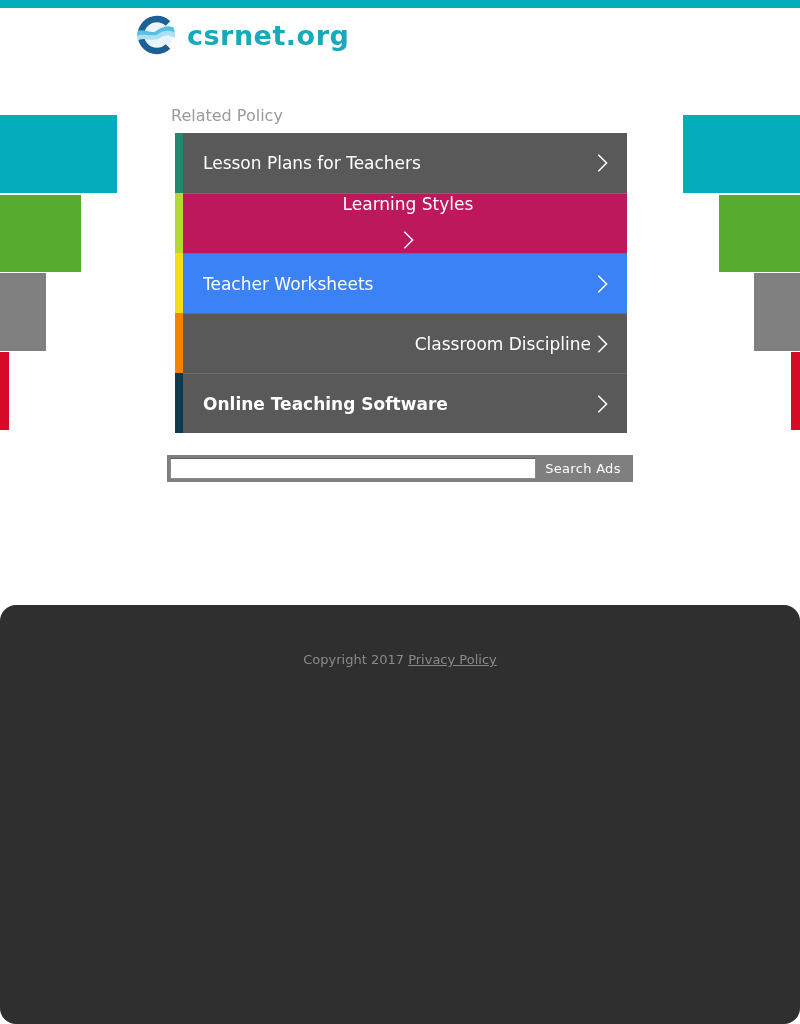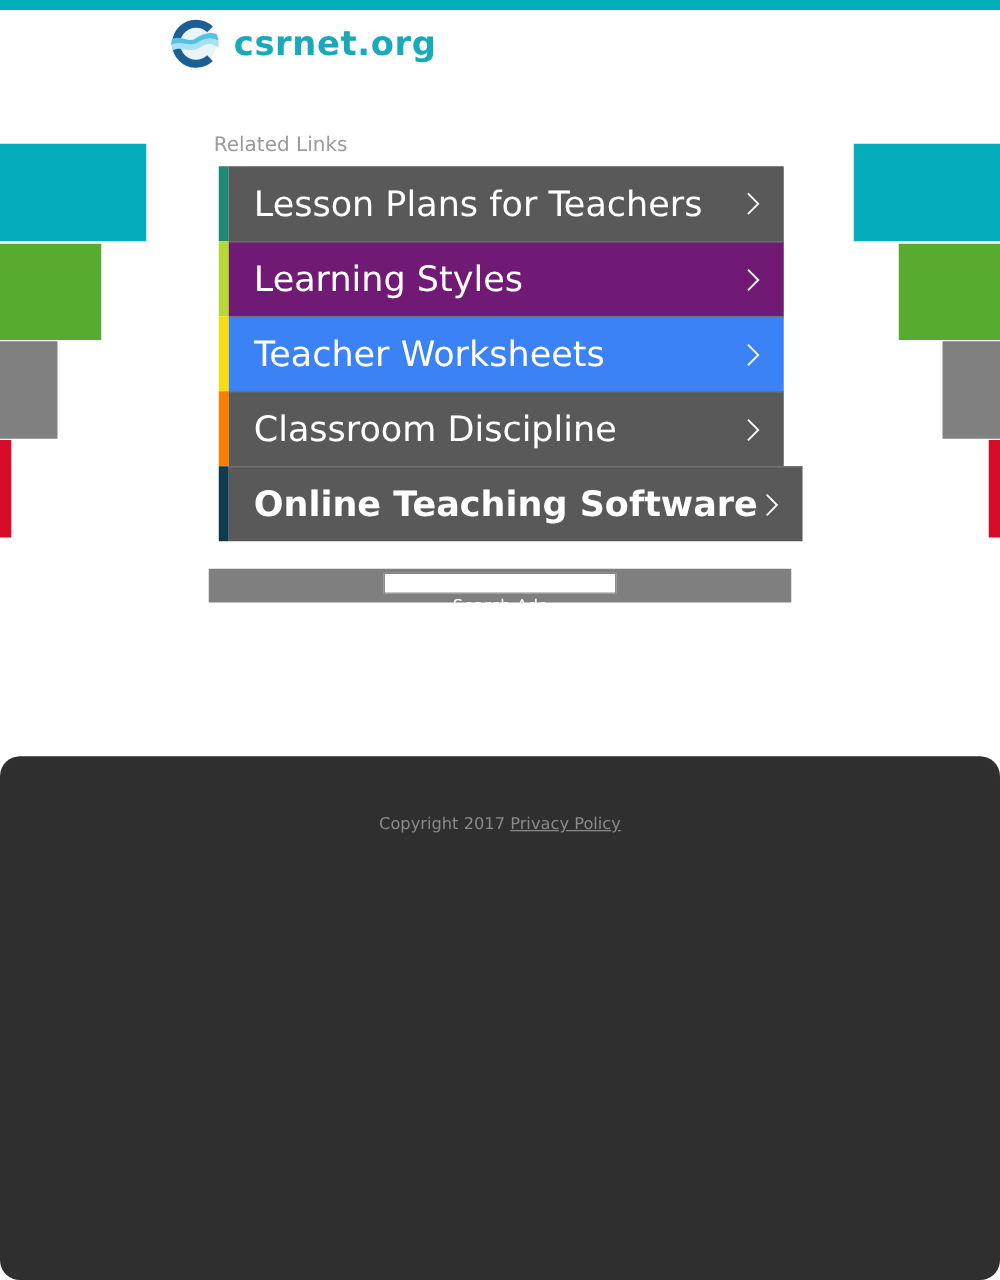--- a/index.html
+++ b/index.html
@@ -41,31 +41,30 @@
   }
   .row-accent { width: 8px; flex: none; }
   .row-body {
     flex: 1;
     display: flex; align-items: center;
     padding-left: 20px; padding-right: 14px;
   }
   .link-row + .link-row .row-body { border-top: 1px solid #6e6e6e; }
   .row-label {
     flex: 1;
-    color: #ffffff; font-size: 28px;
+    color: #ffffff; font-size: 17px;
     white-space: nowrap; overflow: hidden;
   }
   .chevron { width: 22px; height: 26px; flex: none; }
   .search-bar {
     margin-top: 22px;
     width: 466px; height: 27px;
     background: #7f7f7f;
     display: flex; align-items: center;
     padding: 3px;
-    flex-direction: column;
   }
   .search-input {
     flex: 1; height: 21px;
     border: 1px solid #8a8a8a;
     border-top-color: #5f5f5f;
     background: #ffffff;
     font-size: 13px; padding: 0 4px;
     outline: none;
   }
   .search-button {
@@ -116,53 +115,53 @@
     <div class="decor-block" style="left: 0px; top: 195px; width: 81px; height: 77px; background: rgb(88, 171, 46);"></div>
     <div class="decor-block" style="left: 0px; top: 273px; width: 46px; height: 78px; background: rgb(128, 128, 128);"></div>
     <div class="decor-block" style="left: 0px; top: 352px; width: 9px; height: 78px; background: rgb(214, 11, 40);"></div>
     <div class="decor-block" style="left: 683px; top: 115px; width: 117px; height: 78px; background: rgb(4, 173, 188);"></div>
     <div class="decor-block" style="left: 719px; top: 195px; width: 81px; height: 77px; background: rgb(88, 171, 46);"></div>
     <div class="decor-block" style="left: 754px; top: 273px; width: 46px; height: 78px; background: rgb(128, 128, 128);"></div>
     <div class="decor-block" style="left: 791px; top: 352px; width: 9px; height: 78px; background: rgb(214, 11, 40);"></div>
   </div>
 
 <div class="main">
-  <div class="related-title">Related Links</div>
+  <div class="related-title">Related Policy</div>
 
   <div class="links-list">
     <div class="link-row">
       <span class="row-accent" style="background: rgb(30, 138, 112);"></span>
       <span class="row-body" style="background: rgb(89, 89, 89);">
         <span class="row-label">Lesson Plans for Teachers</span>
         <svg class="chevron" viewBox="0 0 24 24">
           <polyline points="8 3, 17 12, 8 21" fill="none" stroke="#ffffff" stroke-width="1.6"></polyline>
         </svg>
       </span>
     </div>
     <div class="link-row">
       <span class="row-accent" style="background: rgb(181, 216, 53);"></span>
-      <span class="row-body" style="background: #701a75;">
+      <span class="row-body" style="background: #be185d; flex-direction: column;">
         <span class="row-label">Learning Styles</span>
         <svg class="chevron" viewBox="0 0 24 24">
           <polyline points="8 3, 17 12, 8 21" fill="none" stroke="#ffffff" stroke-width="1.6"></polyline>
         </svg>
       </span>
     </div>
     <div class="link-row">
       <span class="row-accent" style="background: rgb(250, 220, 21);"></span>
       <span class="row-body" style="background: #3b82f6;">
         <span class="row-label">Teacher Worksheets</span>
         <svg class="chevron" viewBox="0 0 24 24">
           <polyline points="8 3, 17 12, 8 21" fill="none" stroke="#ffffff" stroke-width="1.6"></polyline>
         </svg>
       </span>
     </div>
     <div class="link-row">
       <span class="row-accent" style="background: rgb(248, 127, 0);"></span>
-      <span class="row-body" style="background: rgb(89, 89, 89);">
+      <span class="row-body" style="background: rgb(89, 89, 89); text-align: right;">
         <span class="row-label">Classroom Discipline</span>
         <svg class="chevron" viewBox="0 0 24 24">
           <polyline points="8 3, 17 12, 8 21" fill="none" stroke="#ffffff" stroke-width="1.6"></polyline>
         </svg>
       </span>
     </div>
     <div class="link-row">
       <span class="row-accent" style="background: rgb(14, 60, 78);"></span>
       <span class="row-body" style="background: rgb(89, 89, 89); font-weight: bold;">
         <span class="row-label">Online Teaching Software</span>

